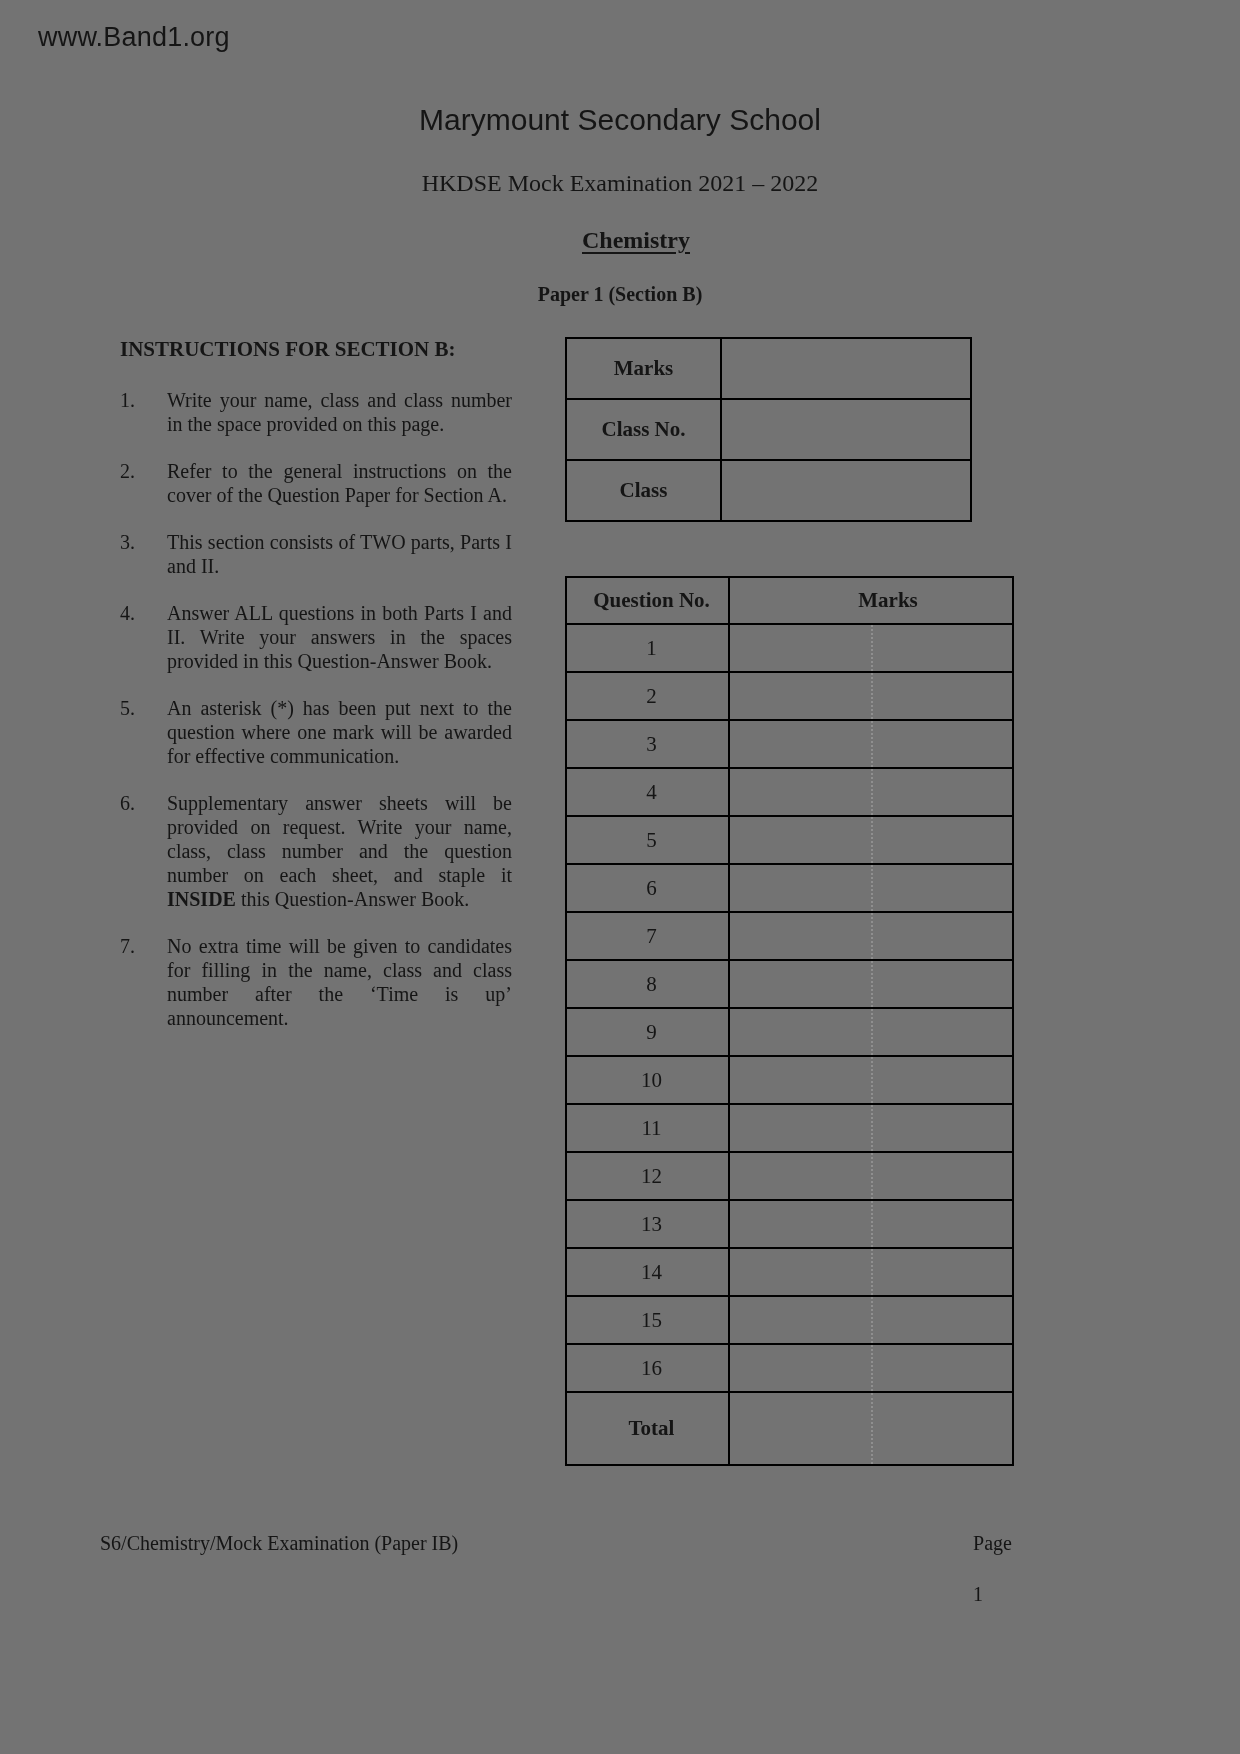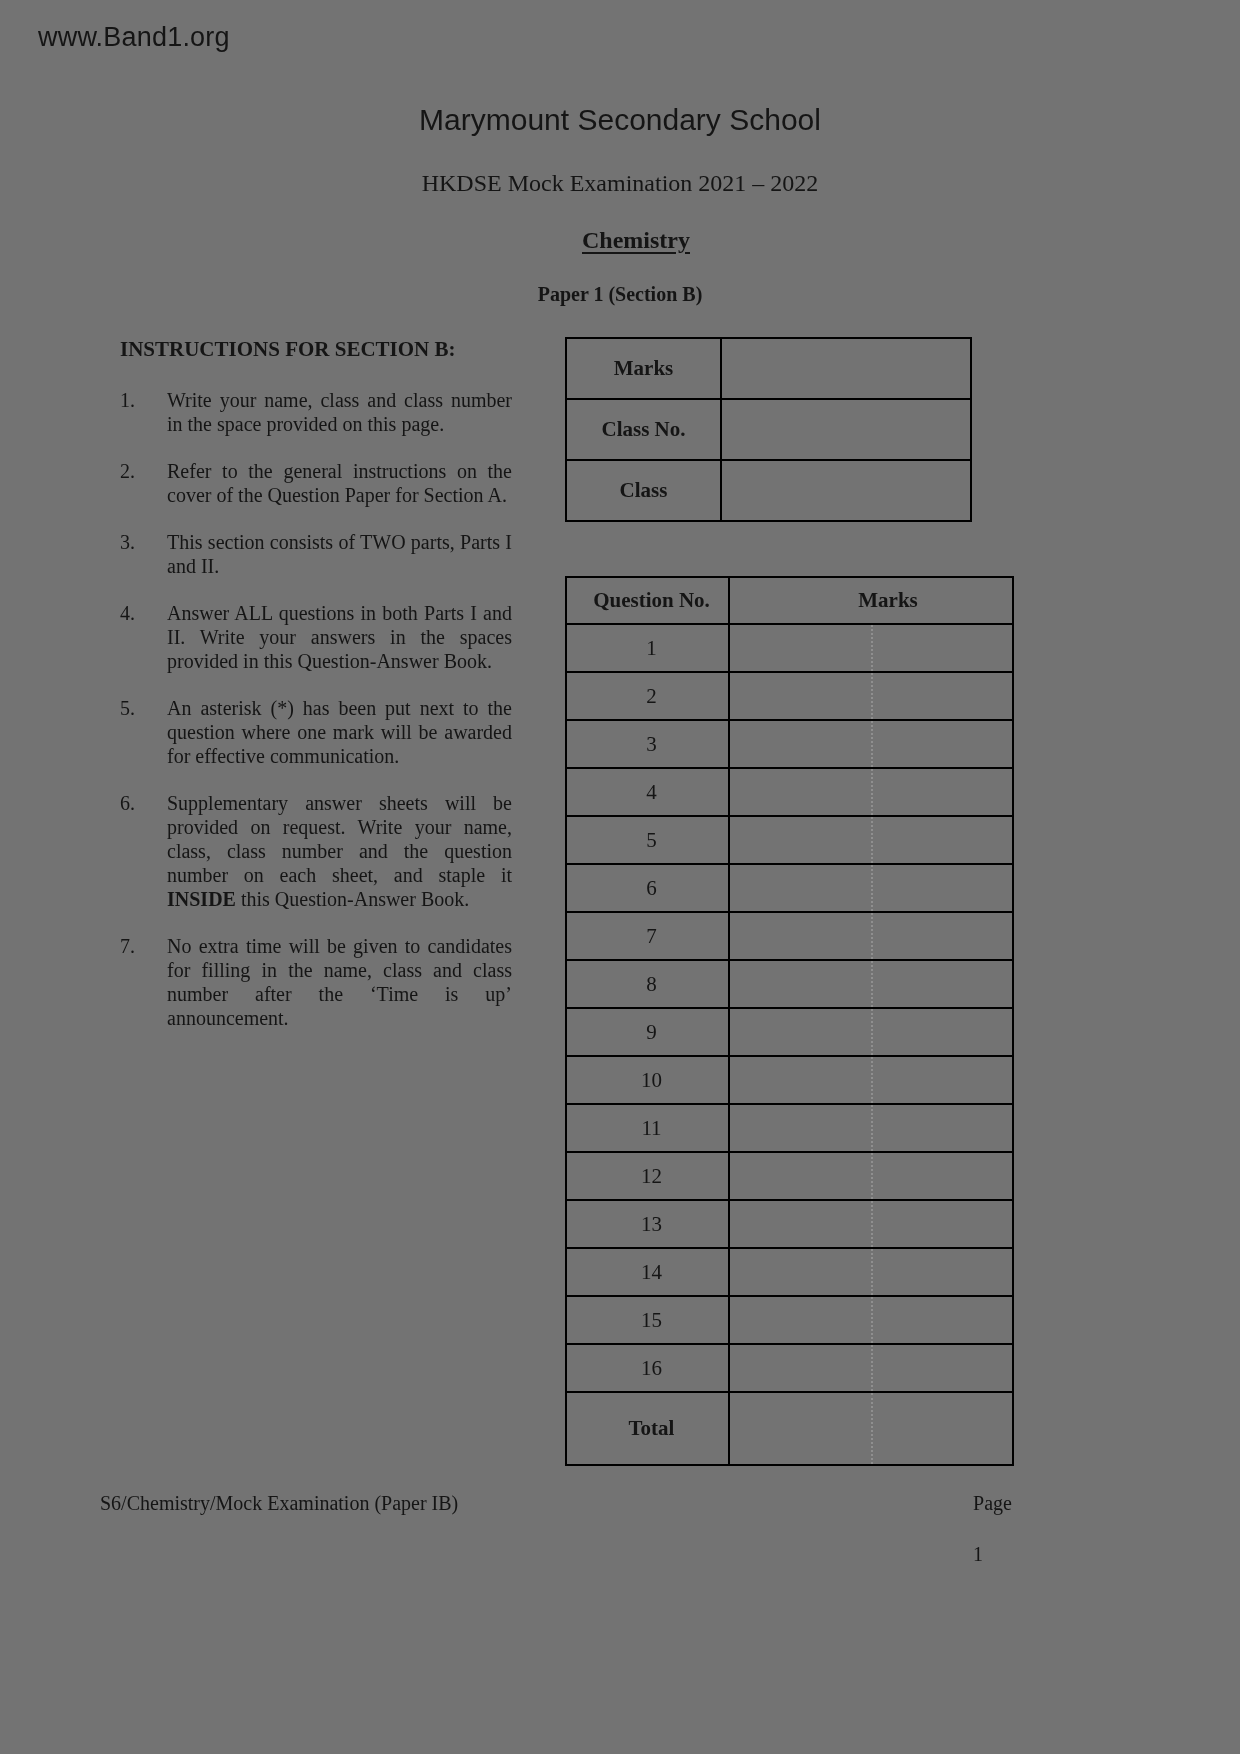--- a/index.html
+++ b/index.html
@@ -54,21 +54,21 @@
   .marks-table .head-row td { height:45px; font-weight:bold; }
   .marks-table .data-row td { height:46px; }
   .marks-table .total-row td { height:71px; }
   .marks-table .total-row .q-col { font-weight:bold; }
   .dash-divider {
     position:absolute; left:50%; top:0; bottom:0; width:0;
     border-left:2px dotted #8f8f8f;
   }
 
   .footer {
-    position:absolute; top:1492px; left:100px; right:228px;
+    position:absolute; top:1532px; left:100px; right:228px;
     display:flex; justify-content:space-between;
     font-size:20px;
   }
   .page-ref { display:flex; gap:28px;flex-direction:column; }
 </style>
 </head>
 <body>
 
 <div class="page">
 

